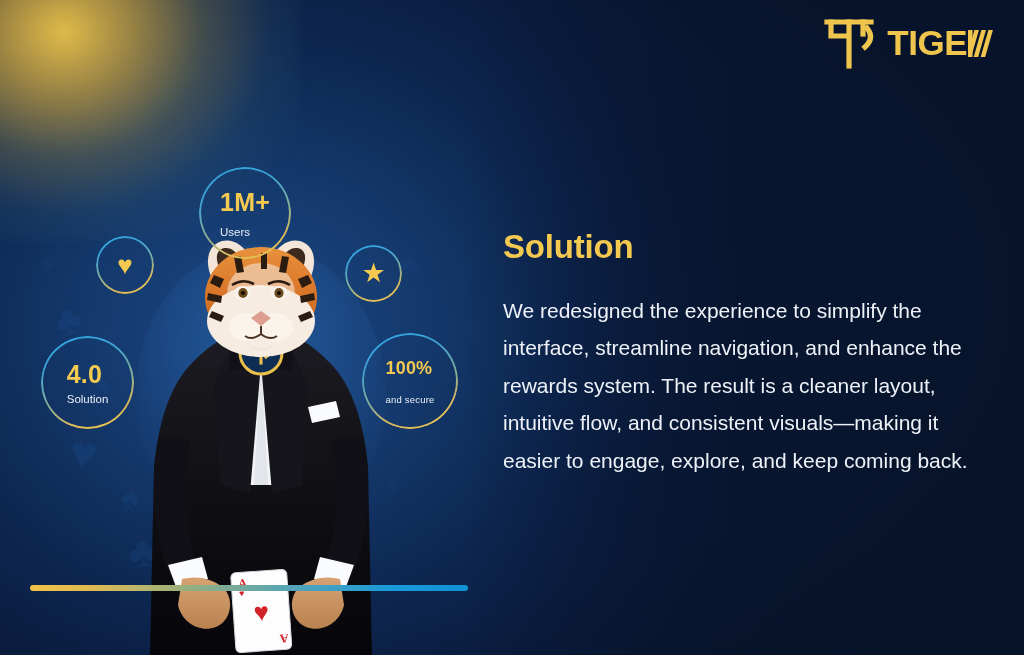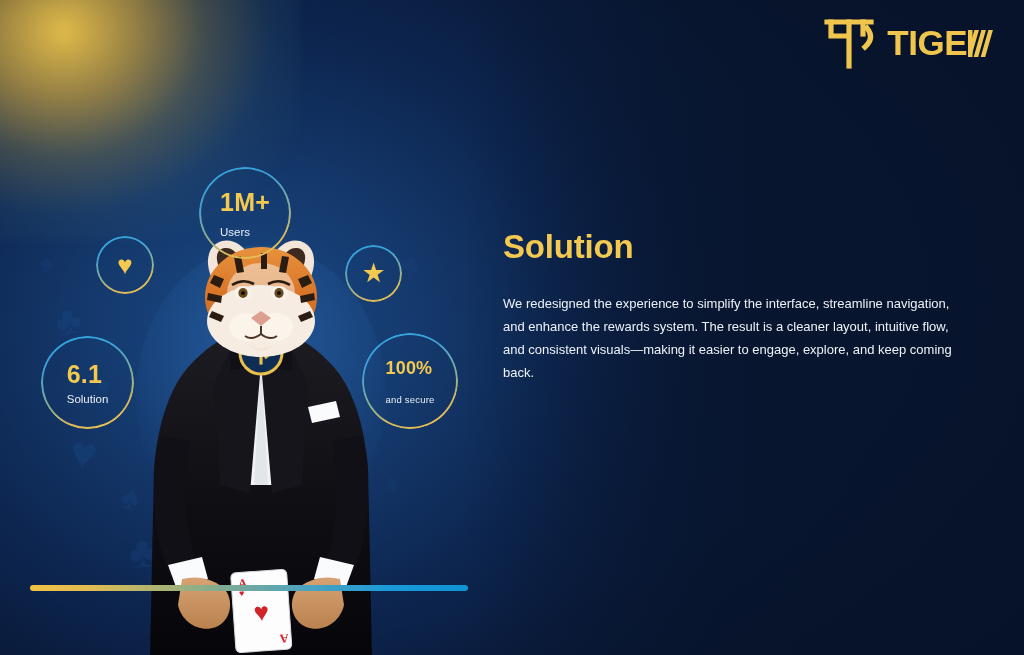--- a/index.html
+++ b/index.html
@@ -141,21 +141,21 @@
     z-index:8;
   }
   .heading {
     font-size:33px;
     font-weight:700;
     color:#f3c94f;
     letter-spacing:-0.2px;
     margin-bottom:26px;
   }
   .body-text {
-    font-size:13px;
+    font-size:21px;
     line-height:1.78;
     color:#eef2f8;
     font-weight:400;
     max-width:465px;
   }
 
   
   .accent-bar {
     position:absolute;
     left:30px; bottom:64px;
@@ -299,21 +299,21 @@
       <div class="ring"></div>
       <div class="bubble-inner">
         <span class="bub-value">1M+</span>
         <span class="bub-label">Users</span>
       </div>
     </div>
 
     <div class="bubble" id="bubble-ratings">
       <div class="ring"></div>
       <div class="bubble-inner">
-        <span class="bub-value">6.1</span>
+        <span class="bub-value">4.0</span>
         <span class="bub-label">Solution</span>
       </div>
     </div>
 
     <div class="bubble" id="bubble-secure">
       <div class="ring"></div>
       <div class="bubble-inner">
         <span class="bub-value">100%</span>
         <span class="bub-label">and secure</span>
       </div>

